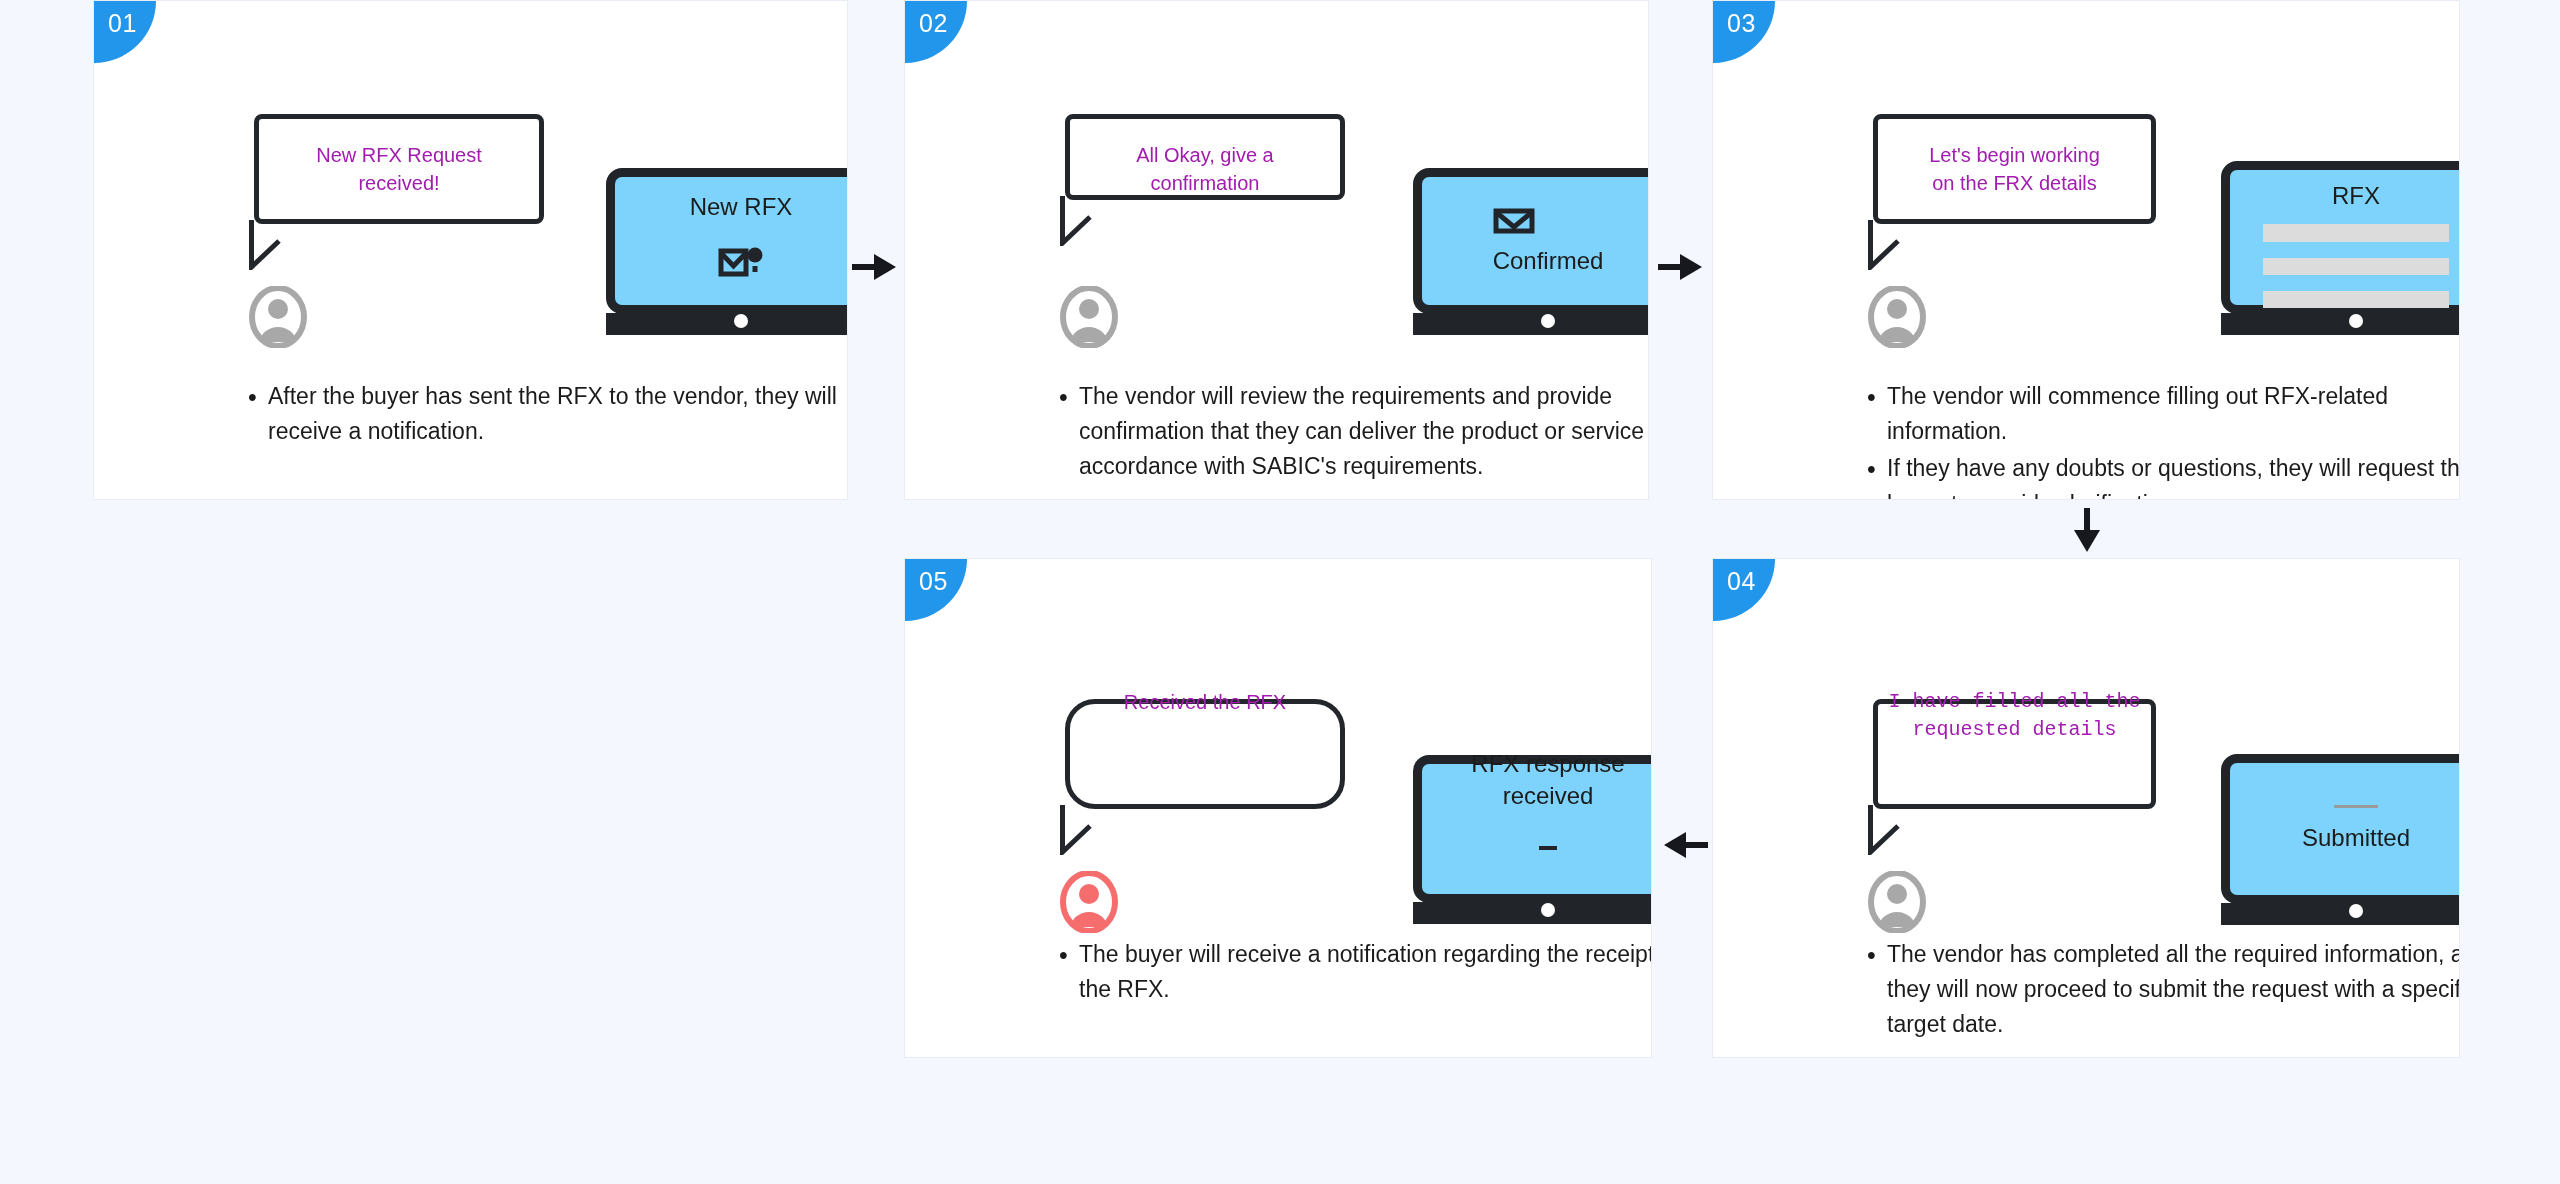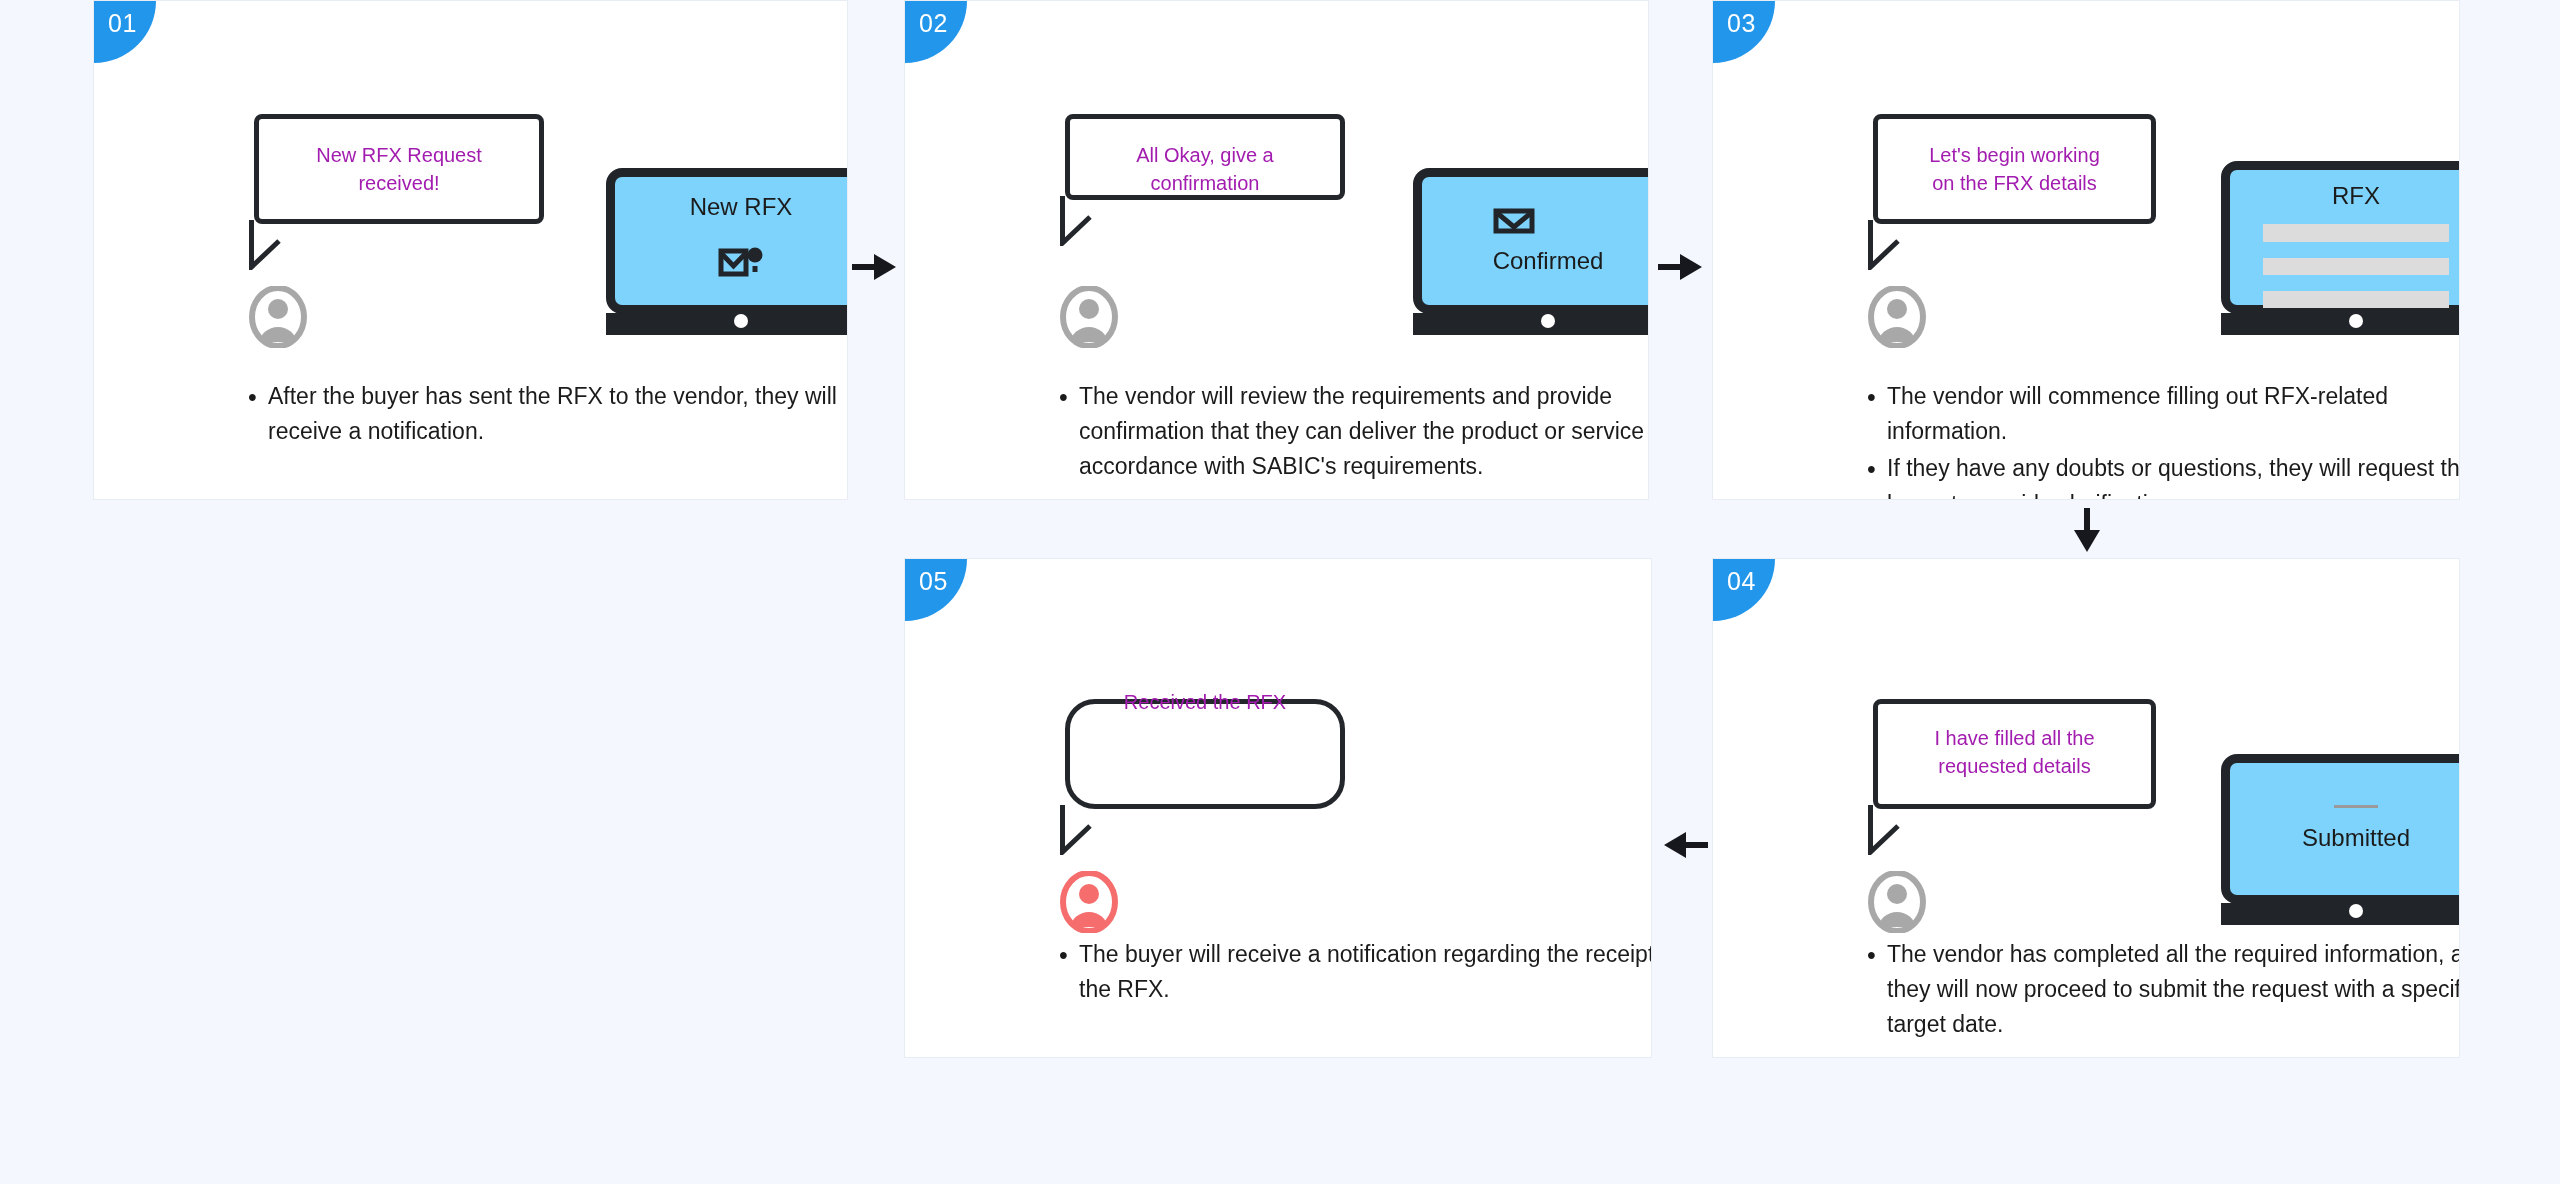--- a/index.html
+++ b/index.html
@@ -285,31 +285,46 @@
     </div>
 
     <div class="avatar" style="left:155px; top:312px;">
       <svg width="58" height="62" viewBox="0 0 58 62">
         <ellipse cx="29" cy="31" rx="26" ry="29" fill="none" stroke="#f56d6d" stroke-width="6"></ellipse>
         <circle cx="29" cy="23" r="10" fill="#f56d6d"></circle>
         <path d="M11 56 a18 15 0 0 1 36 0 z" fill="#f56d6d"></path>
       </svg>
     </div>
 
+    <div class="laptop" style="left:508px; top:196px; width:270px;">
+      <div class="lid" style="height:148px; padding:0 12px 12px; position:relative;">
+        <div class="screen-title" style="margin-top:-16px;">RFX response
+received</div>
+        <div class="screen-body" style="height:70px;">
+          <svg width="22" height="8" viewBox="0 0 22 8">
+            <rect x="2" y="2" width="18" height="4" fill="#212529"></rect>
+          </svg>
+        </div>
+      </div>
+      <svg width="270" height="22" viewBox="0 0 270 22" style="display:block;margin-top:-1px">
+        <path d="M-18 0 L288 0 L276 22 L-6 22 Z" fill="#212529"></path>
+        <circle cx="135" cy="8" r="7" fill="#ffffff"></circle>
+      </svg>
+    </div>
 
     <ul class="bullets" style="left: 148px; width: 640px; top: 378px; bottom: auto;">
       <li>The buyer will receive a notification regarding the receipt of the RFX.</li>
     </ul>
   </div>
 
   <div class="card" style="left:1712px; top:558px; width:748px; height:500px;">
     <div class="badge">04</div>
 
     <div class="bubble-wrap" style="left:160px; top:140px; width:283px; height:110px;">
-      <div class="bubble" style="padding-top:12px; align-items:center;">
+      <div class="bubble" style="padding-top:0; align-items:flex-start;font-family:Liberation Mono, monospace;">
         <div class="bubble-text" style="margin-top:-16px;">I have filled all the
 requested details</div>
       </div>
       <svg class="tail" viewBox="0 0 70 50">
         <path d="M2.5 0 L2.5 47 L30 21" fill="none" stroke="#23272c" stroke-width="5"></path>
       </svg>
     </div>
 
     <div class="avatar" style="left:155px; top:312px;">
       <svg width="58" height="62" viewBox="0 0 58 62">

